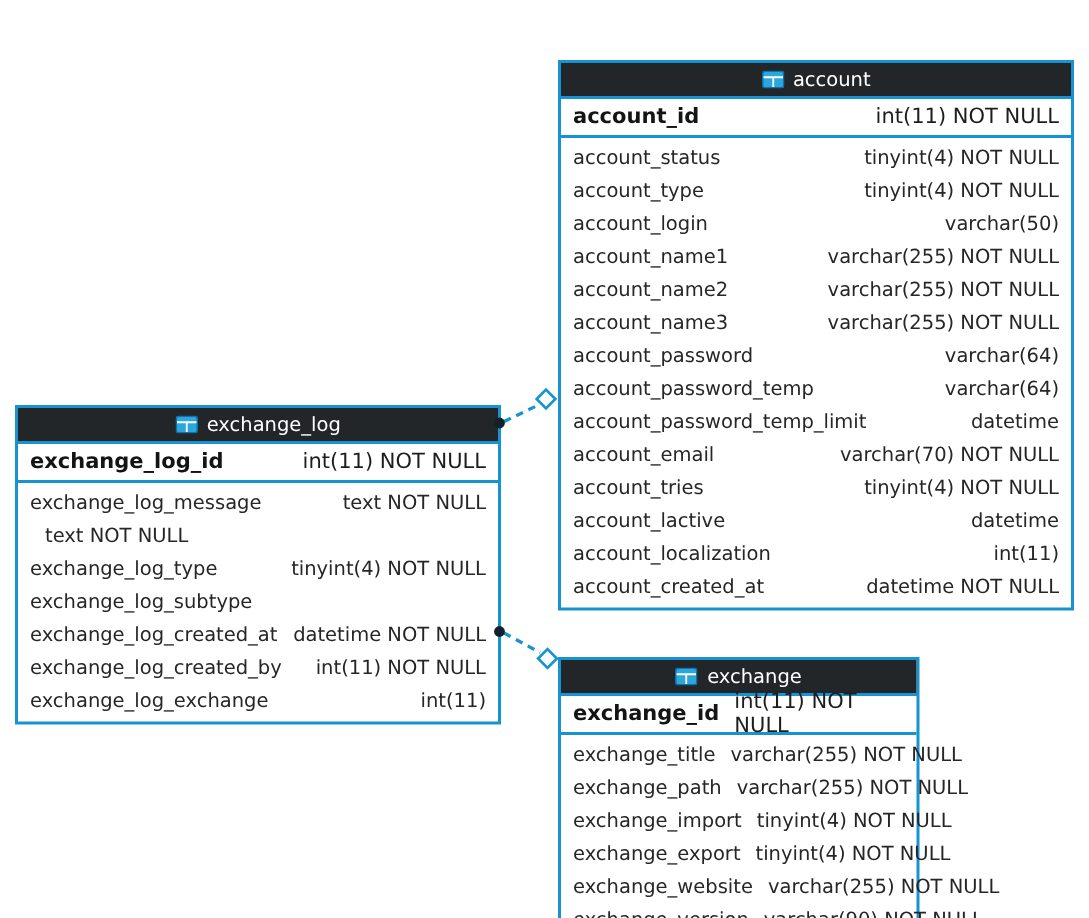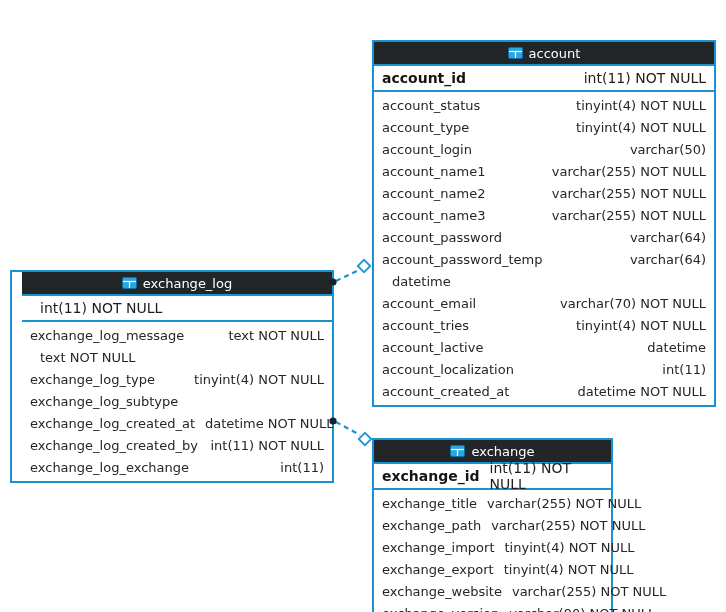--- a/index.html
+++ b/index.html
@@ -47,21 +47,21 @@
     display: flex;
     align-items: center;
     justify-content: space-between;
     padding: 0 8px;
     font-size: 13px;
     color: #262626;
     white-space: nowrap;
   }
   .col-type { text-align: left; margin-left: 10px; }
 
-  #tbl-exchange-log { left: 10px;  top: 242px; width: 324px; padding-left: 10px; }
+  #tbl-exchange-log { left: 10px;  top: 242px; width: 324px; }
   #tbl-account      { left: 372px; top: 12px;  width: 344px; }
   #tbl-exchange     { left: 372px; top: 410px; width: 241px; }
 
   .connector-layer {
     position: absolute; inset: 0;
     width: 726px; height: 612px;
     pointer-events: none;
     z-index: 5;
   }
   .table-icon-svg { display: block; }
@@ -76,20 +76,21 @@
       <span>
         <svg class="table-icon-svg" width="15" height="12" viewBox="0 0 15 12">
           <rect x="0.5" y="0.5" width="14" height="11" rx="1.5" fill="#2ba7de" stroke="#0f6fa6"></rect>
           <line x1="1" y1="4.5" x2="14" y2="4.5" stroke="#ffffff" stroke-width="1.2"></line>
           <line x1="7.5" y1="4.5" x2="7.5" y2="11" stroke="#ffffff" stroke-width="1.2"></line>
         </svg>
       </span>
       <span>exchange_log</span>
     </div>
     <div class="pkrow">
+      <span class="col-name">exchange_log_id</span>
       <span class="col-type">int(11) NOT NULL</span>
     </div>
     <div class="tbody">
         <div class="row">
           <span class="col-name">exchange_log_message</span>
           <span class="col-type">text NOT NULL</span>
         </div>
         <div class="row">
           <span class="col-type">text NOT NULL</span>
         </div>
@@ -157,20 +158,21 @@
         </div>
         <div class="row">
           <span class="col-name">account_password</span>
           <span class="col-type">varchar(64)</span>
         </div>
         <div class="row">
           <span class="col-name">account_password_temp</span>
           <span class="col-type">varchar(64)</span>
         </div>
         <div class="row">
+          <span class="col-name">account_password_temp_limit</span>
           <span class="col-type">datetime</span>
         </div>
         <div class="row">
           <span class="col-name">account_email</span>
           <span class="col-type">varchar(70) NOT NULL</span>
         </div>
         <div class="row">
           <span class="col-name">account_tries</span>
           <span class="col-type">tinyint(4) NOT NULL</span>
         </div>

